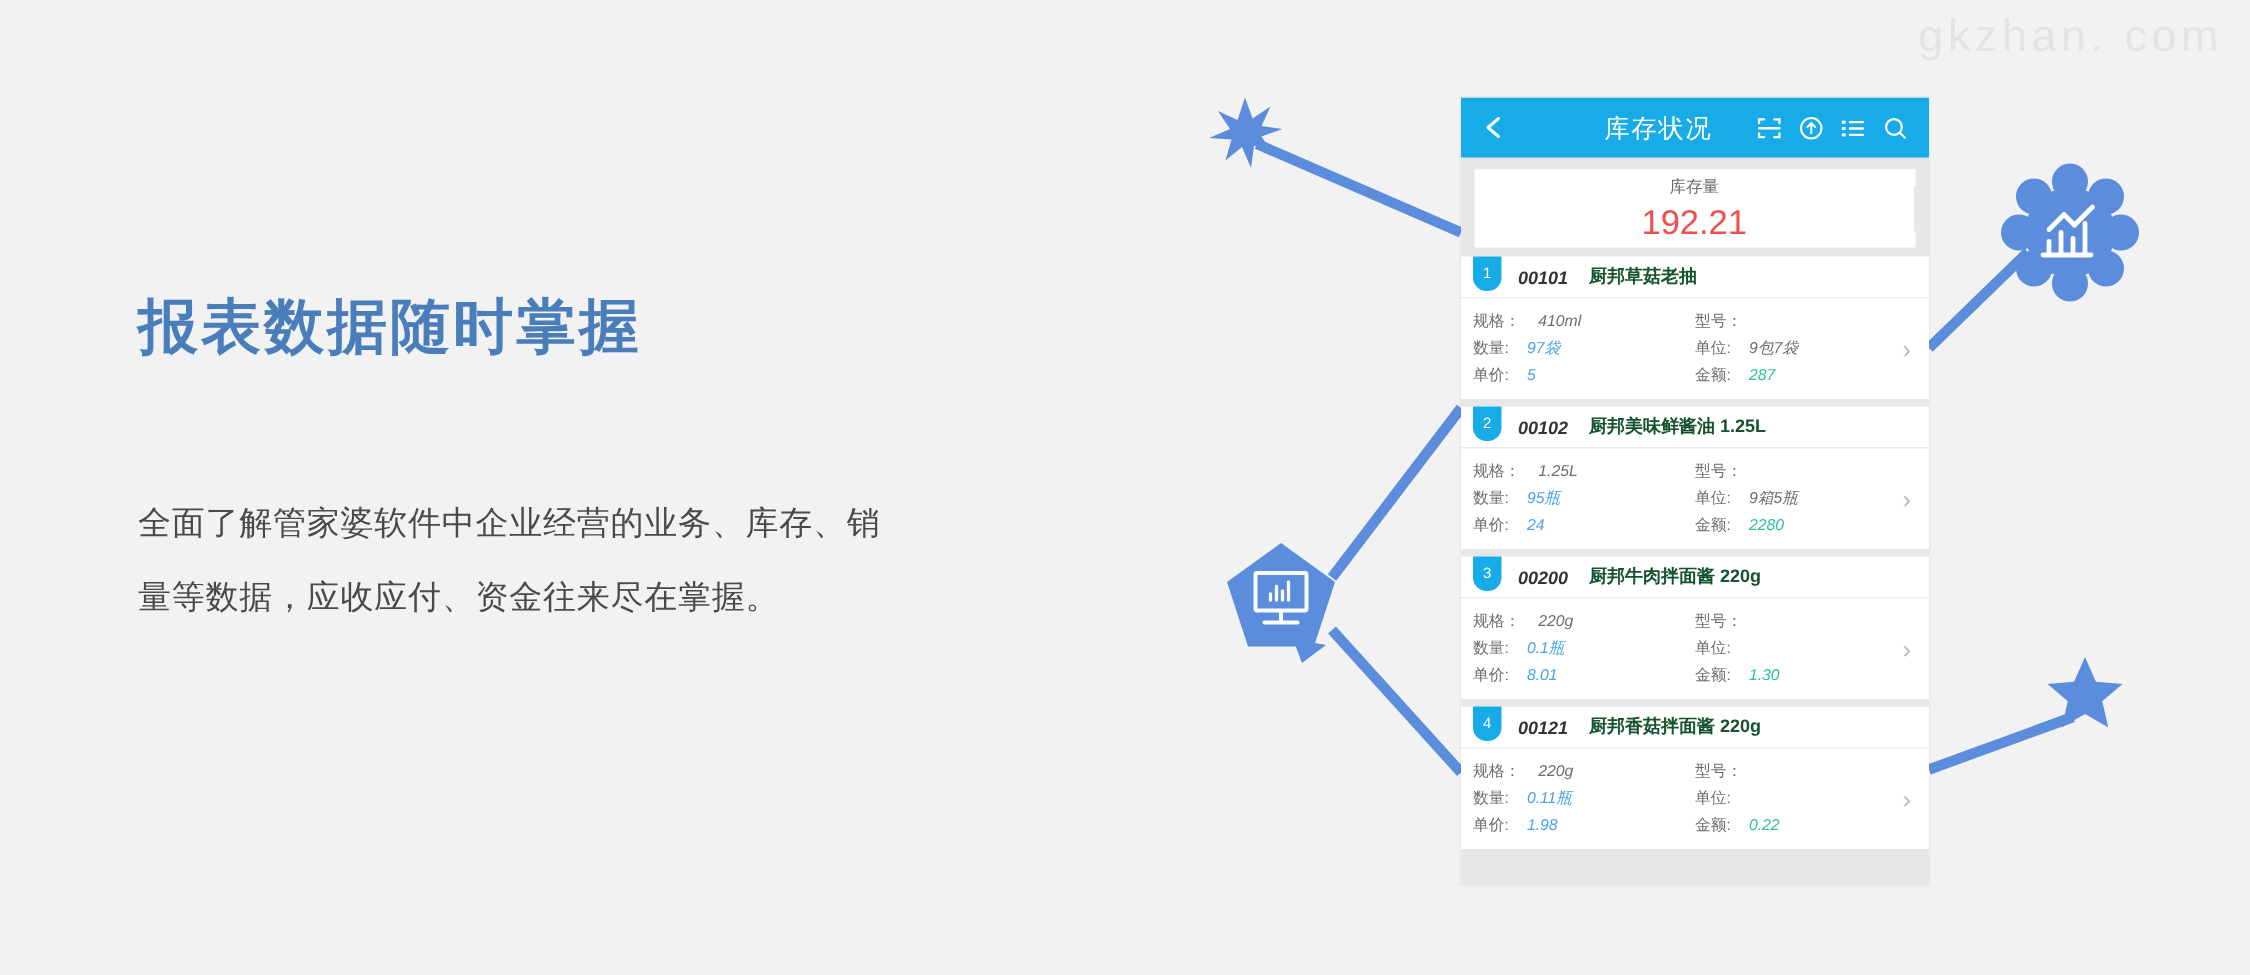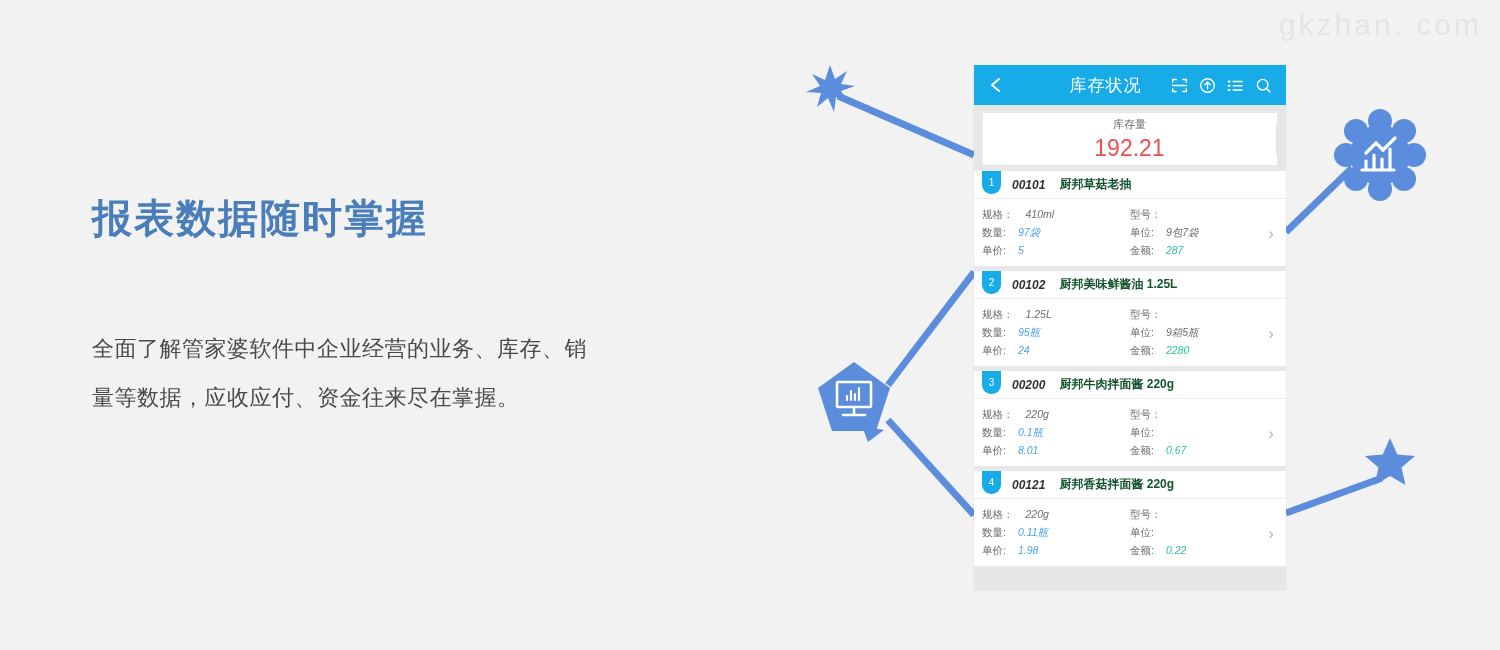--- a/index.html
+++ b/index.html
@@ -437,21 +437,21 @@
               <span class="v v-plain"></span>
             </span>
           </div>
           <div class="row">
             <span class="cell">
               <span class="k">单价:</span>
               <span class="v v-blue">8.01</span>
             </span>
             <span class="cell">
               <span class="k">金额:</span>
-              <span class="v v-green">0.67</span>
+              <span class="v v-green">1.30</span>
             </span>
           </div>
           <span class="item-arrow">›</span>
         </div>
       </div>
 
       <div class="item">
         <div class="item-head">
           <span class="badge">4</span>
           <span class="item-code">00121</span>

